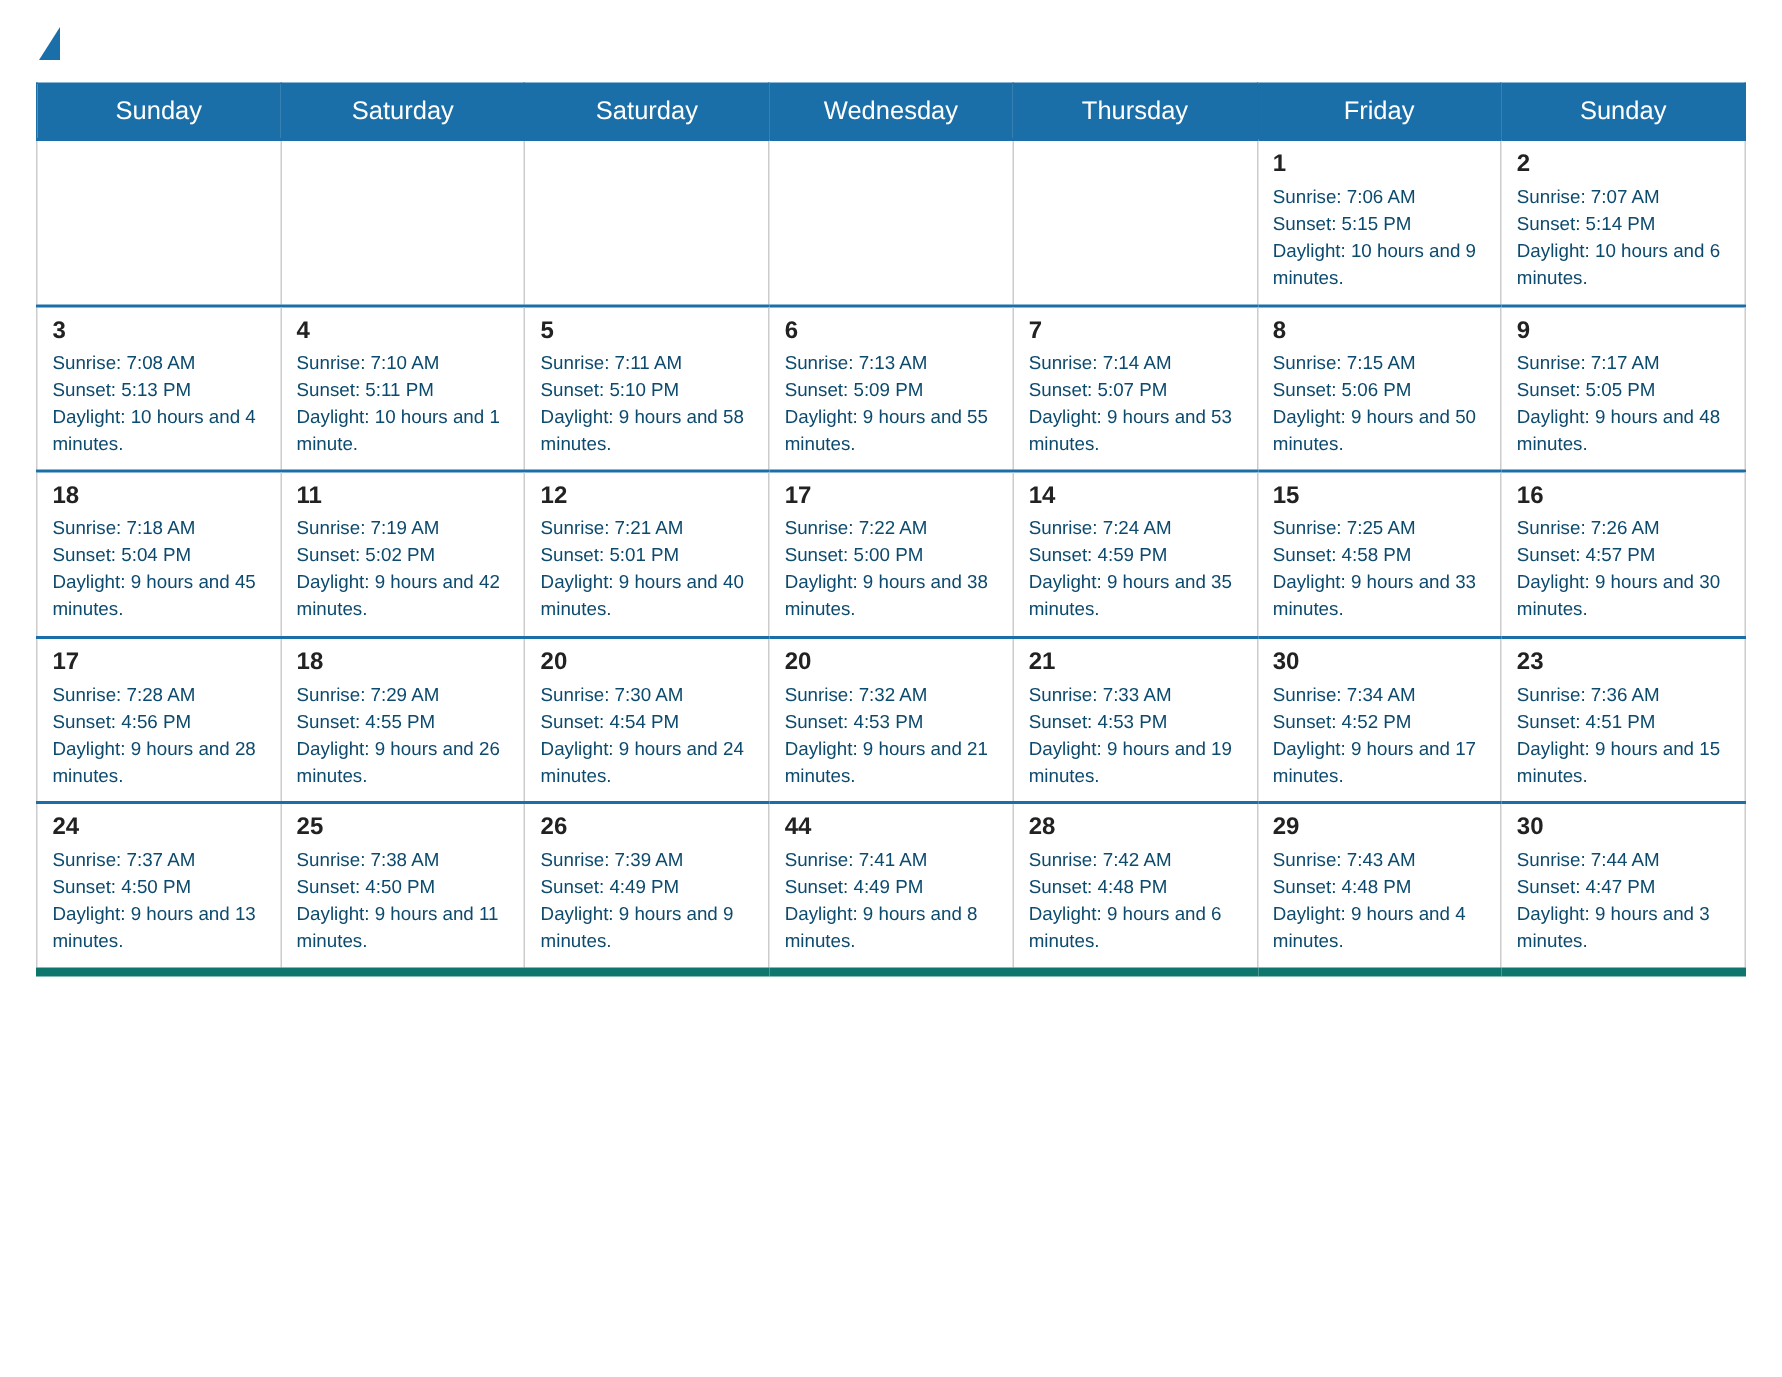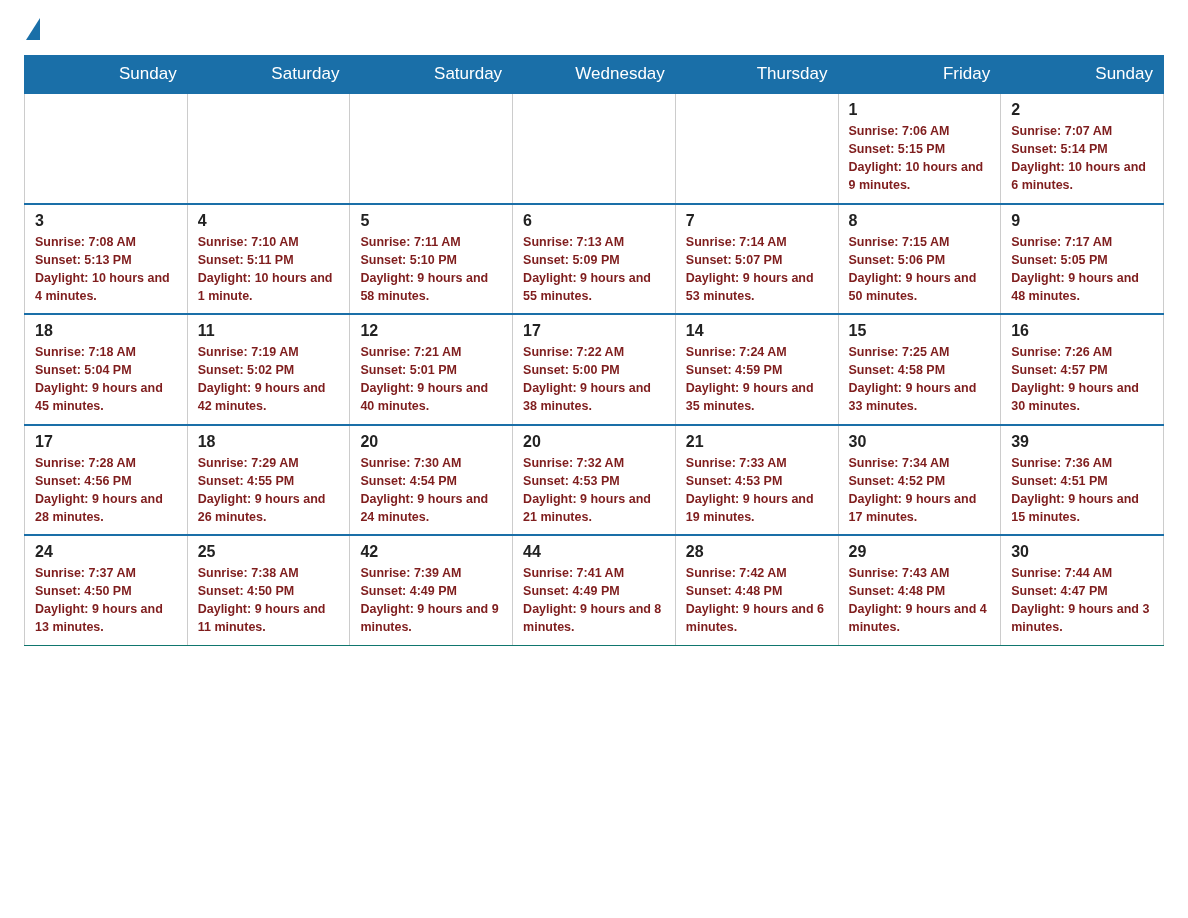--- a/index.html
+++ b/index.html
@@ -68,51 +68,50 @@
       width: 100%;
       border-collapse: collapse;
       margin-top: 6px;
     }
     .calendar th {
       background: #1a6fa8;
       color: #fff;
       font-size: 17px;
       font-weight: normal;
       padding: 8px 10px;
-      text-align: right;
+      text-align: center;
       border: 1px solid #1a6fa8;
     }
     .calendar td {
       vertical-align: top;
       border: 1px solid #ccc;
       padding: 7px 10px 8px 10px;
       width: 14.28%;
       min-height: 100px;
       font-size: 13px;
       color: #222;
       background: #fff;
     }
     .calendar tr td {
       border-top: 2px solid #1a6fa8;
     }
     .calendar tr:last-child td {
-      border-bottom: 1px solid #0f766e;
+      border-bottom: 6px solid #0f766e;
     }
     .day-num {
       font-size: 16px;
       font-weight: bold;
       color: #222;
       display: block;
       margin-bottom: 3px;
     }
     .day-info {
       font-size: 12.5px;
-      color: #7f1d1d;
+      color: #0c4a6e;
       line-height: 1.45;
-      font-weight: bold;
     }
     .empty-cell {
       background: #fff;
     }
   </style>
 </head>
 <body>
 
 <div class="page">
   <div class="header">
@@ -236,35 +235,35 @@
           </td>
           <td>
             <span class="day-num">21</span>
             <div class="day-info">Sunrise: 7:33 AM<br>Sunset: 4:53 PM<br>Daylight: 9 hours and 19 minutes.</div>
           </td>
           <td>
             <span class="day-num">30</span>
             <div class="day-info">Sunrise: 7:34 AM<br>Sunset: 4:52 PM<br>Daylight: 9 hours and 17 minutes.</div>
           </td>
           <td>
-            <span class="day-num">39</span>
+            <span class="day-num">23</span>
             <div class="day-info">Sunrise: 7:36 AM<br>Sunset: 4:51 PM<br>Daylight: 9 hours and 15 minutes.</div>
           </td>
         </tr>
         <tr>
           <td>
             <span class="day-num">24</span>
             <div class="day-info">Sunrise: 7:37 AM<br>Sunset: 4:50 PM<br>Daylight: 9 hours and 13 minutes.</div>
           </td>
           <td>
             <span class="day-num">25</span>
             <div class="day-info">Sunrise: 7:38 AM<br>Sunset: 4:50 PM<br>Daylight: 9 hours and 11 minutes.</div>
           </td>
           <td>
-            <span class="day-num">42</span>
+            <span class="day-num">26</span>
             <div class="day-info">Sunrise: 7:39 AM<br>Sunset: 4:49 PM<br>Daylight: 9 hours and 9 minutes.</div>
           </td>
           <td>
             <span class="day-num">44</span>
             <div class="day-info">Sunrise: 7:41 AM<br>Sunset: 4:49 PM<br>Daylight: 9 hours and 8 minutes.</div>
           </td>
           <td>
             <span class="day-num">28</span>
             <div class="day-info">Sunrise: 7:42 AM<br>Sunset: 4:48 PM<br>Daylight: 9 hours and 6 minutes.</div>
           </td>

